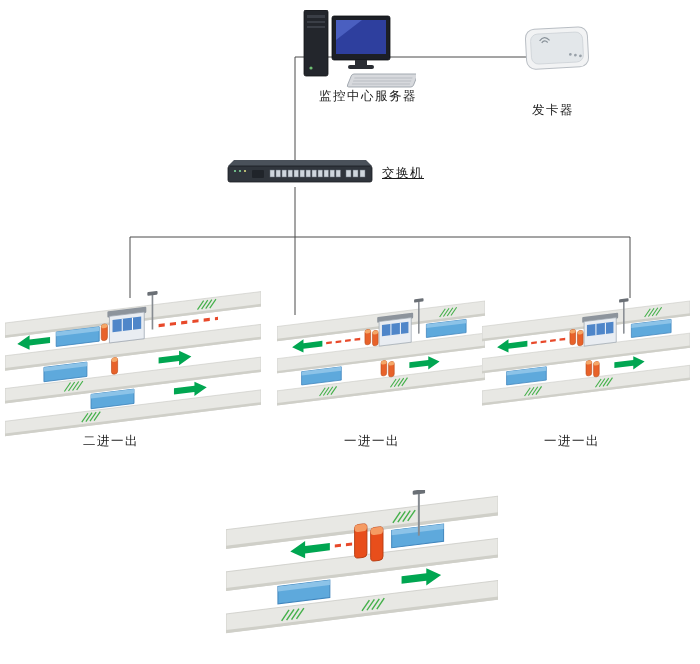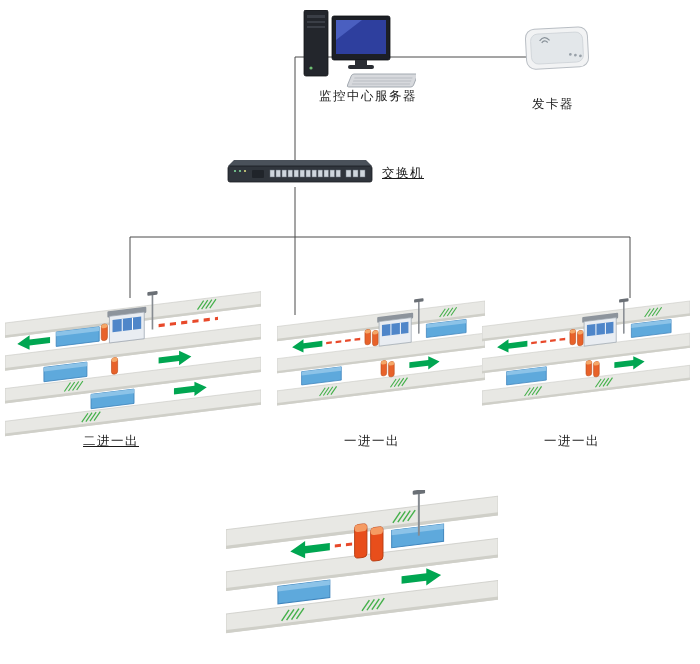--- a/index.html
+++ b/index.html
@@ -193,21 +193,21 @@
         <rect x="2" y="6" width="62" height="40" rx="9" fill="#f2f3f4" stroke="#b9bec4" stroke-width="1"></rect>
         <rect x="7" y="11" width="52" height="30" rx="7" fill="#e3e7ea" stroke="#cdd2d7" stroke-width="0.8"></rect>
         <path d="M 16 18 q 5 -6 10 0" fill="none" stroke="#8a929a" stroke-width="1.2"></path>
         <path d="M 18 20 q 3 -3.5 6 0" fill="none" stroke="#8a929a" stroke-width="1.2"></path>
         <circle cx="46" cy="33" r="1.4" fill="#98a0a8"></circle>
         <circle cx="51" cy="34" r="1.4" fill="#98a0a8"></circle>
         <circle cx="56" cy="35" r="1.4" fill="#98a0a8"></circle>
       </g>
     </svg>
   </div>
-  <div class="lbl" style="left:513px; top:96px; width:80px;">发卡器</div>
+  <div class="lbl" style="left:513px; top:102px; width:80px;">发卡器</div>
 
   <div class="node" style="left:226px; top:156px;">
     <svg width="148" height="32" viewBox="0 0 148 32">
       <polygon points="8,4 140,4 146,10 2,10" fill="#4a515a"></polygon>
       <rect x="2" y="10" width="144" height="16" rx="2" fill="#30353c" stroke="#1a1d22" stroke-width="0.8"></rect>
       <circle cx="9" cy="15" r="1.1" fill="#7fd89a"></circle>
       <circle cx="14" cy="15" r="1.1" fill="#7fd89a"></circle>
       <circle cx="19" cy="15" r="1.1" fill="#d8d87f"></circle>
       <rect x="26" y="14" width="12" height="8" rx="1" fill="#20242a"></rect>
       <g fill="#cfd6dd" stroke="#6a737d" stroke-width="0.5">
@@ -229,21 +229,21 @@
       </g>
     </svg>
   </div>
   <div class="lbl" style="left:382px; top:165px; width:60px; text-align:left;text-decoration:underline;">交换机</div>
 
   <div class="node" style="left:5px; top:288px;">
     <svg width="256" height="154" viewBox="0 0 250 150">
       <use href="#station-2in"></use>
     </svg>
   </div>
-  <div class="lbl" style="left:61px; top:433px; width:100px;text-decoration:underline;">二进一出</div>
+  <div class="lbl" style="left:61px; top:433px; width:100px;">二进一出</div>
 
   <div class="node" style="left:277px; top:296px;">
     <svg width="208" height="114" viewBox="0 0 220 120">
       <use href="#station-1in"></use>
     </svg>
   </div>
   <div class="lbl" style="left:322px; top:433px; width:100px;">一进一出</div>
 
   <div class="node" style="left:482px; top:296px;">
     <svg width="208" height="114" viewBox="0 0 220 120">

